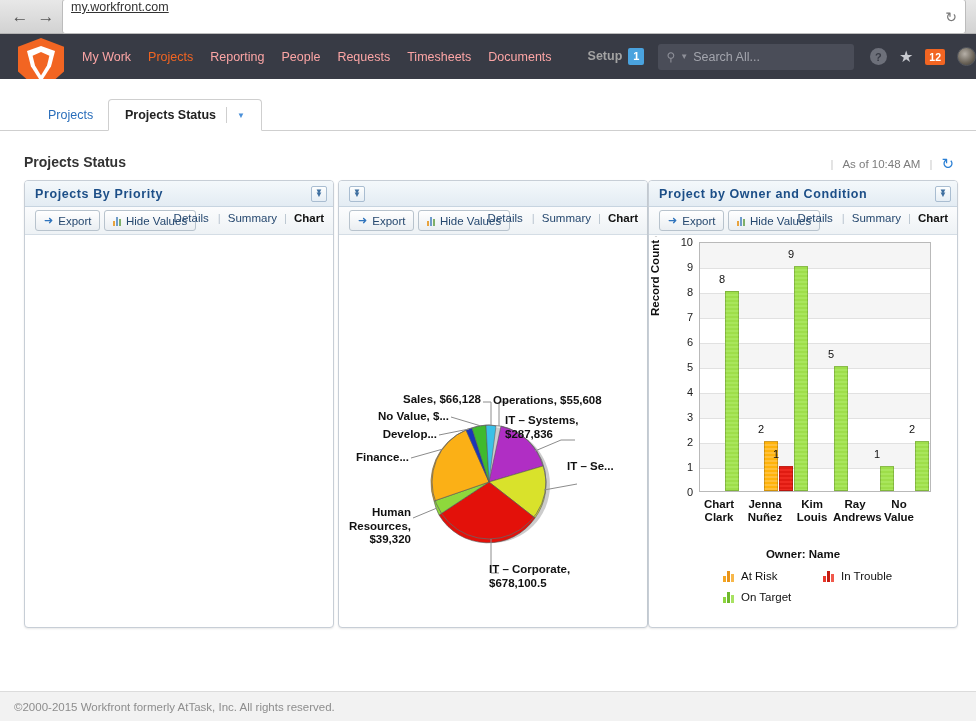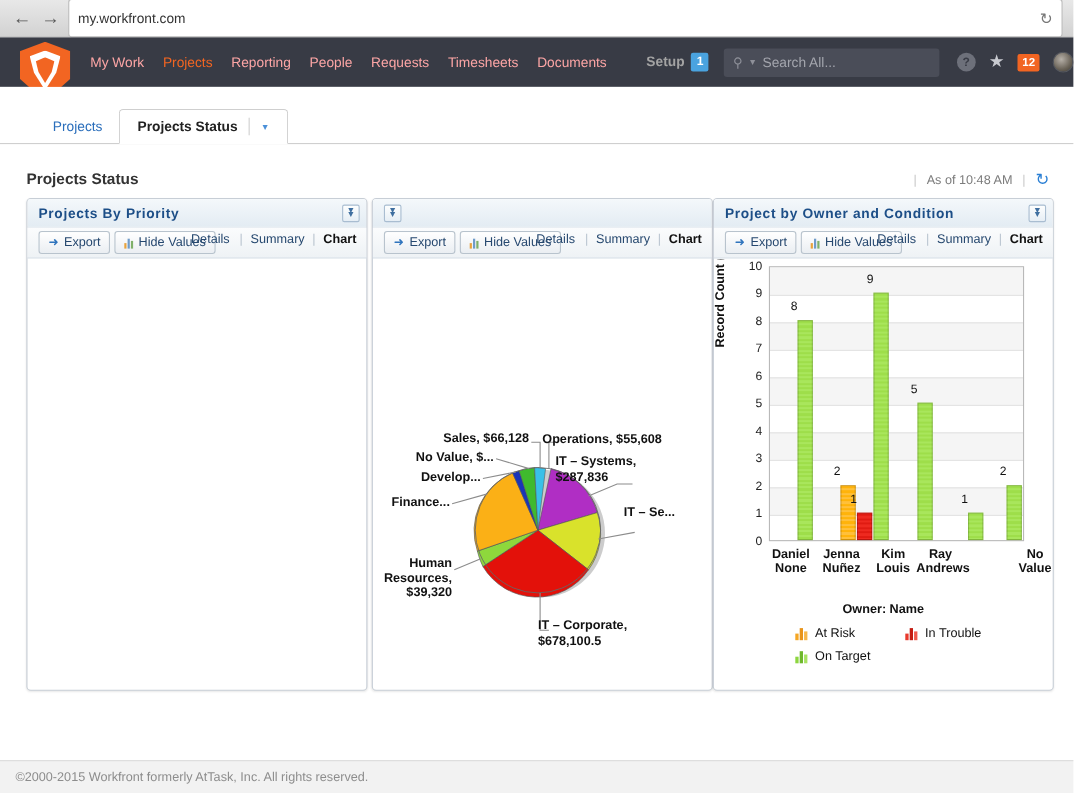--- a/index.html
+++ b/index.html
@@ -18,22 +18,22 @@
     background: linear-gradient(180deg,#e8e8e8 0%, #d2d2d2 100%);
     border-bottom: 1px solid #b3b3b3;
     display:flex; align-items:center; padding: 0 10px; gap: 6px;
   }
   .nav-arrow {
     width: 20px; height: 22px; display:flex; align-items:center; justify-content:center;
     color:#555; font-size: 17px; line-height: 1; cursor: default;
   }
   .url-field {
     flex:1; height: 35px; background:#fff; border:1px solid #bcbcbc; border-radius: 3px;
-    display:flex; align-items:center; padding: 0 8px;
-    font-size: 12.5px; color:#333; position: relative;
+    display:flex; padding: 0 8px;
+    font-size: 12.5px; color:#333; position: relative; text-decoration: underline;
   }
   .reload-icon {
     position:absolute; right: 8px; top:50%; transform: translateY(-50%);
     color:#777; font-size: 14px;
   }
 
   
   .topnav {
     position:absolute; left:0; top:34px; width:976px; height:45px;
     background:#383b45; display:flex; align-items:center;
@@ -478,25 +478,25 @@
         </div>
 
         <div class="bar-val" style="left:60px;  top:37px;  width:26px;">8</div>
         <div class="bar-val" style="left:99px;  top:187px; width:26px;">2</div>
         <div class="bar-val" style="left:114px; top:212px; width:26px;">1</div>
         <div class="bar-val" style="left:129px; top:12px;  width:26px;">9</div>
         <div class="bar-val" style="left:169px; top:112px; width:26px;">5</div>
         <div class="bar-val" style="left:215px; top:212px; width:26px;">1</div>
         <div class="bar-val" style="left:250px; top:187px; width:26px;">2</div>
 
-        <div class="xcat" style="left:46px;  top:262px; width:48px;">Daniel None</div>
+        <div class="xcat" style="left:46px;  top:262px; width:48px;">Chart Clark</div>
         <div class="xcat" style="left:90px;  top:262px; width:52px;">Jenna Nuñez</div>
         <div class="xcat" style="left:140px; top:262px; width:46px;">Kim Louis</div>
         <div class="xcat" style="left:184px; top:262px; width:44px;">Ray Andrews</div>
-        <div class="xcat" style="left:228px; top:262px; width:44px;margin-left:42px;">No Value</div>
+        <div class="xcat" style="left:228px; top:262px; width:44px;">No Value</div>
 
         <div class="axis-title" style="top:312px;">Owner: Name</div>
 
         <div class="legend-row" style="left:74px; top:334px;">
           <span class="lg-icon lg-orange">
               <i></i>
               <i></i>
               <i></i>
             </span>
           <span>At Risk</span>

